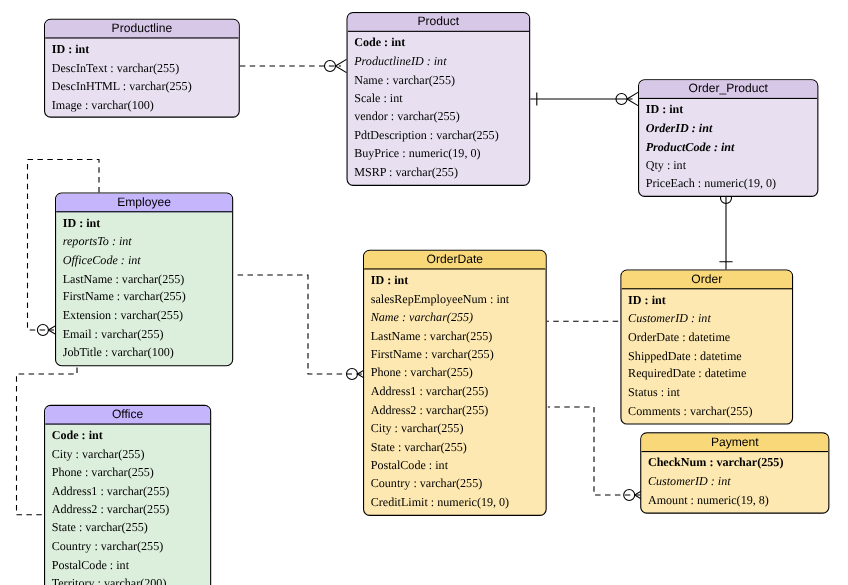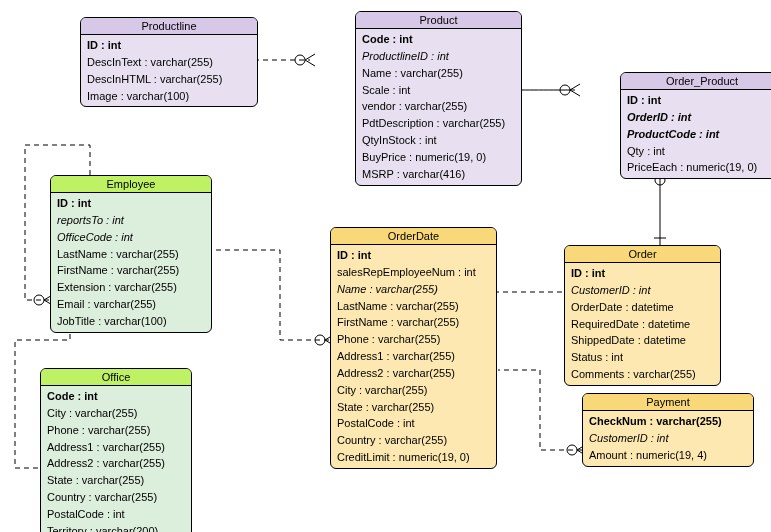--- a/index.html
+++ b/index.html
@@ -23,27 +23,28 @@
   border-bottom: 1px solid #000;
   font-weight: normal;
 }
 .entity-body {
   padding: 2px 6px;
 }
 .attr {
   padding: 1px 0;
   white-space: nowrap;
   line-height: 1.35;
+  font-family: Liberation Serif, serif;
 }
 .pk { font-weight: bold; }
 .fk { font-style: italic; }
-.purple { background: #e8e0f0; margin-left: 40px; }
+.purple { background: #e8e0f0; }
 .purple .entity-header { background: #d8c8e8; }
 .green { background: #dceedc; }
-.green .entity-header { background: #bef264; }
+.green .entity-header { background: #c4b5fd; }
 .yellow { background: #fce8b0; }
 .yellow .entity-header { background: #f8d878; }
 svg.connectors {
   position: absolute;
   top: 0; left: 0;
   width: 771px; height: 532px;
   pointer-events: none;
 }
 </style>
 </head>
@@ -96,23 +97,22 @@
 
 <div class="entity purple" style="left:315px;top:11px;width:165px">
   <div class="entity-header">Product</div>
   <div class="entity-body">
       <div class="attr pk">Code : int</div>
       <div class="attr fk">ProductlineID : int</div>
       <div class="attr">Name : varchar(255)</div>
       <div class="attr">Scale : int</div>
       <div class="attr">vendor : varchar(255)</div>
       <div class="attr">PdtDescription : varchar(255)</div>
-      <div class="attr">QtyInStock : int</div>
       <div class="attr">BuyPrice : numeric(19, 0)</div>
-      <div class="attr">MSRP : varchar(416)</div>
+      <div class="attr">MSRP : varchar(255)</div>
     </div>
 </div>
 
 <div class="entity purple" style="left:580px;top:72px;width:162px">
   <div class="entity-header">Order_Product</div>
   <div class="entity-body">
       <div class="attr pk">ID : int</div>
       <div class="attr pk fk">OrderID : int</div>
       <div class="attr pk fk">ProductCode : int</div>
       <div class="attr">Qty : int</div>
@@ -152,22 +152,22 @@
       <div class="attr">CreditLimit : numeric(19, 0)</div>
     </div>
 </div>
 
 <div class="entity yellow" style="left:564px;top:245px;width:155px">
   <div class="entity-header">Order</div>
   <div class="entity-body">
       <div class="attr pk">ID : int</div>
       <div class="attr fk">CustomerID : int</div>
       <div class="attr">OrderDate : datetime</div>
+      <div class="attr">ShippedDate : datetime</div>
       <div class="attr">RequiredDate : datetime</div>
-      <div class="attr">ShippedDate : datetime</div>
       <div class="attr">Status : int</div>
       <div class="attr">Comments : varchar(255)</div>
     </div>
 </div>
 
 <div class="entity green" style="left:40px;top:368px;width:150px">
   <div class="entity-header">Office</div>
   <div class="entity-body">
       <div class="attr pk">Code : int</div>
       <div class="attr">City : varchar(255)</div>
@@ -179,15 +179,15 @@
       <div class="attr">PostalCode : int</div>
       <div class="attr">Territory : varchar(200)</div>
     </div>
 </div>
 
 <div class="entity yellow" style="left:582px;top:393px;width:170px">
   <div class="entity-header">Payment</div>
   <div class="entity-body">
       <div class="attr pk">CheckNum : varchar(255)</div>
       <div class="attr fk">CustomerID : int</div>
-      <div class="attr">Amount : numeric(19, 4)</div>
+      <div class="attr">Amount : numeric(19, 8)</div>
     </div>
 </div>
 
 </body></html>

